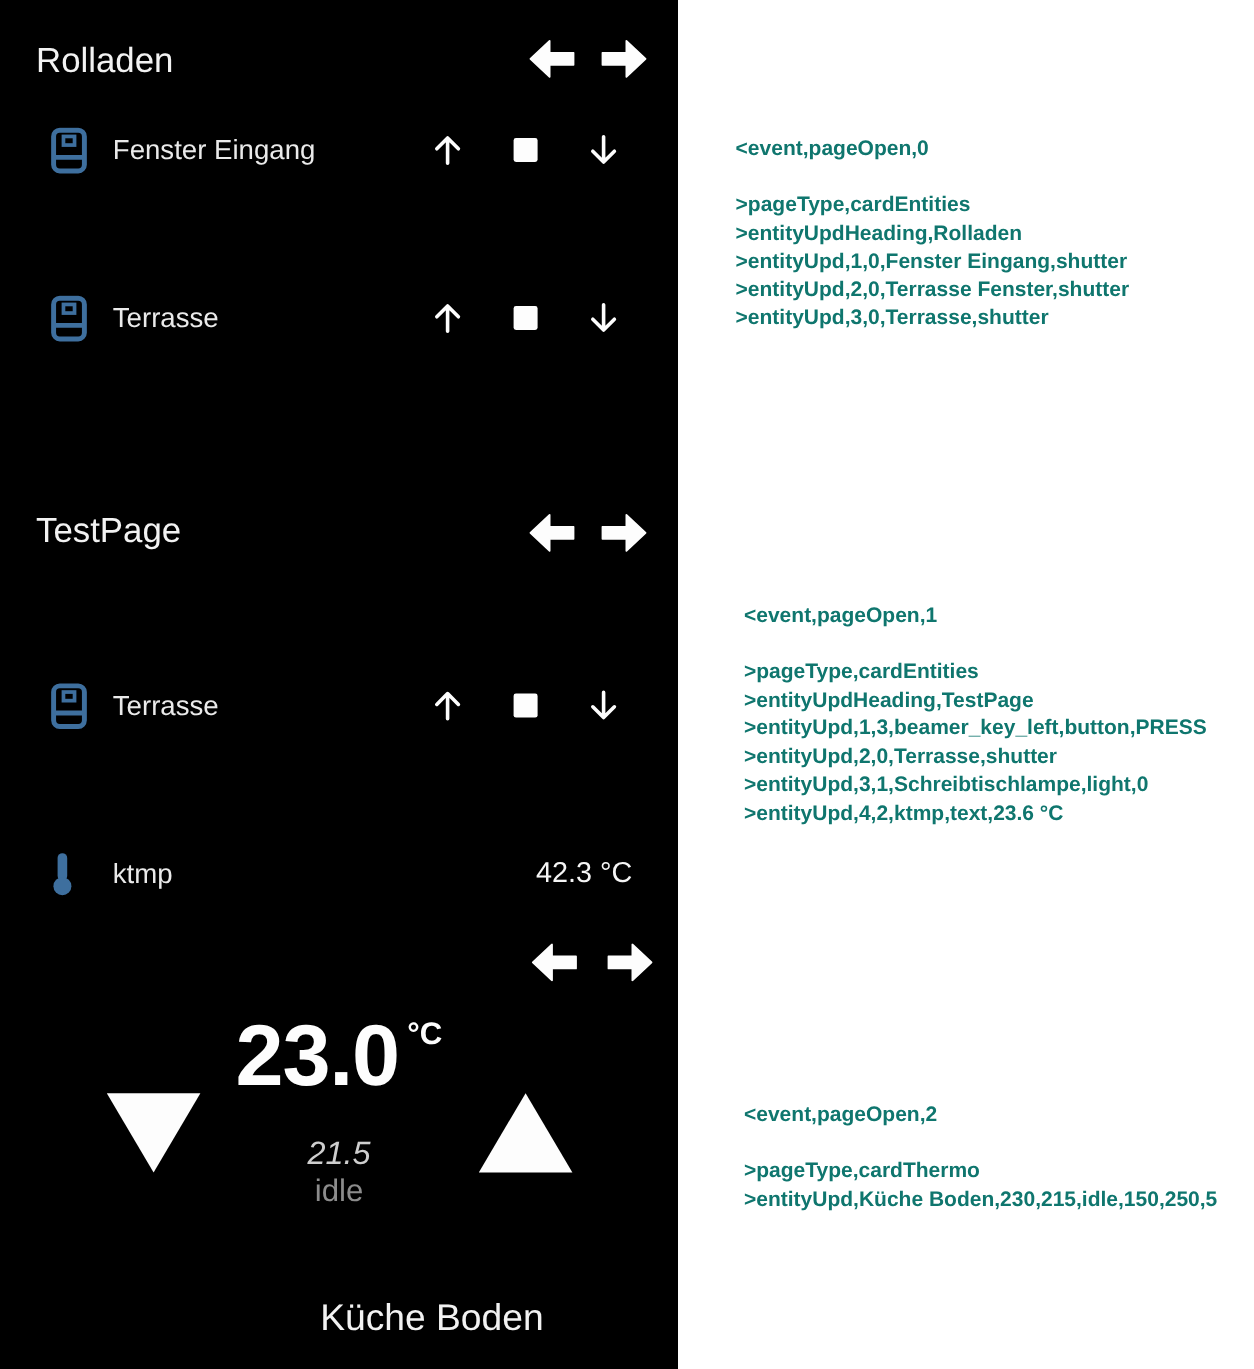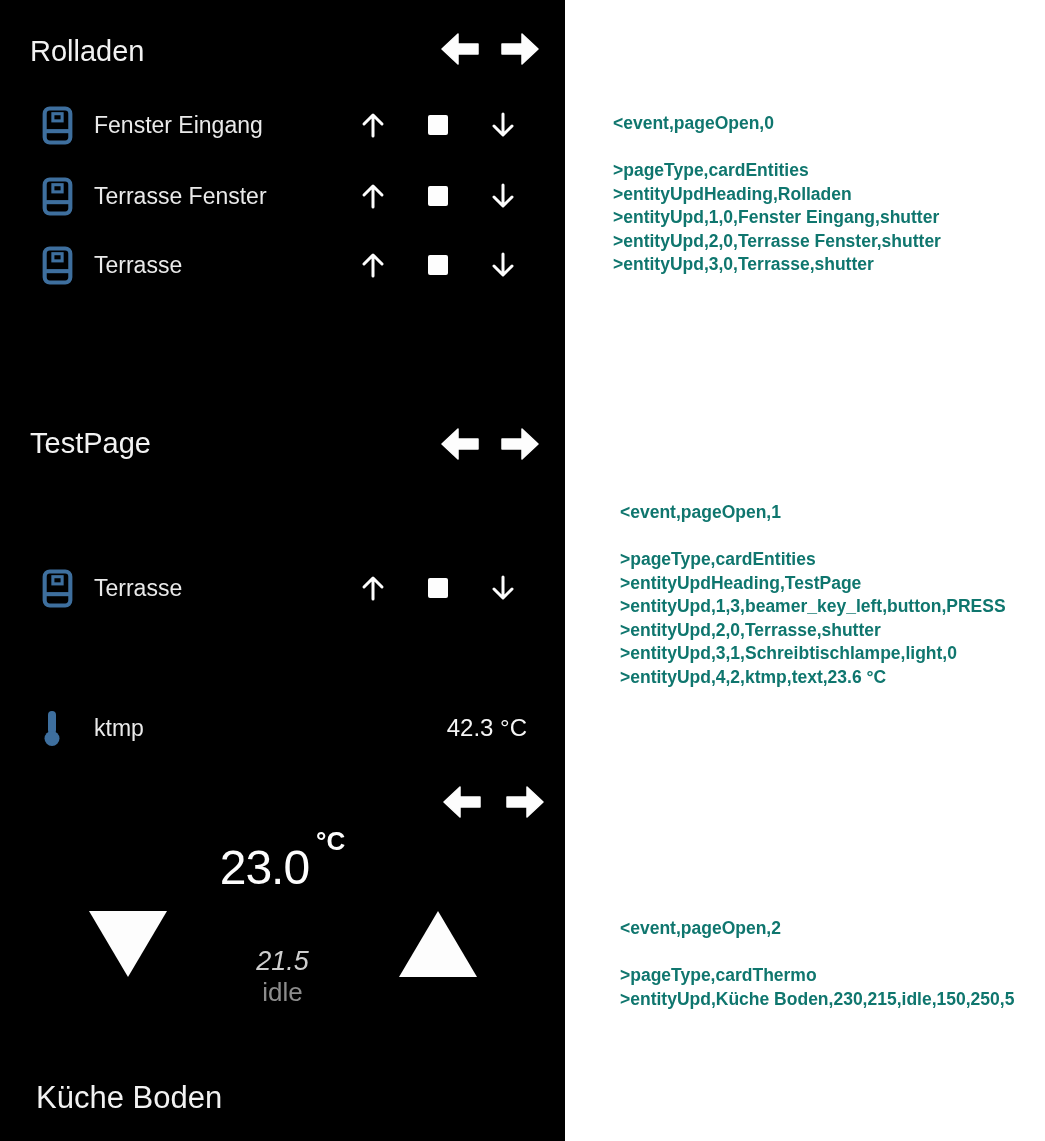--- a/index.html
+++ b/index.html
@@ -25,29 +25,29 @@
          font-size:23px;font-weight:700;color:#259fe0;cursor:pointer;letter-spacing:.5px;}
   .evalue{position:absolute;right:36px;top:50%;transform:translateY(-50%);
           font-size:24px;color:#f5f5f5;white-space:nowrap;}
   .toggle{position:absolute;right:37px;top:50%;transform:translateY(-50%);
           width:56px;height:24px;border-radius:12px;background:#4c4c4c;cursor:pointer;}
   .toggle .knob{position:absolute;left:-2px;top:-4px;width:32px;height:32px;border-radius:50%;
           background:#9a9a9a;}
   
   .thermo-temp{position:absolute;left:0;top:844px;width:565px;text-align:center;color:#fdfdfd;
                line-height:1;white-space:nowrap;}
-  .thermo-temp .big{font-size:48px;font-weight:400;letter-spacing:-1px;}
+  .thermo-temp .big{font-size:72px;font-weight:700;letter-spacing:-1px;}
   .thermo-temp .unit{display:inline-block;font-size:26px;font-weight:700;margin-left:7px;
                transform:translateY(-34px);}
   .thermo-target{position:absolute;left:0;top:946px;width:565px;text-align:center;
                font-size:27px;color:#cecece;font-style:italic;}
   .thermo-state{position:absolute;left:0;top:977px;width:565px;text-align:center;
                font-size:26px;color:#8c8c8c;}
-  .thermo-title{position:absolute;left:0;top:1080px;width:453px;text-align:left;
-               font-size:31px;color:#f2f2f2;padding-left:36px;}
+  .thermo-title{position:absolute;left:0;top:1080px;width:453px;text-align:right;
+               font-size:31px;color:#f2f2f2;}
   .tri{position:absolute;width:80px;height:68px;cursor:pointer;}
   
   .proto{position:absolute;color:#0f766e;font-size:17.5px;font-weight:700;line-height:23.5px;
          white-space:pre-line;width:430px;margin-top:36px;}
   #proto-1{left:613px;top:76px;}
   #proto-2{left:620px;top:465px;}
   #proto-3{left:620px;top:881px;}
 </style>
 </head>
 <body>
@@ -83,43 +83,20 @@
         <span class="ctrl ctrl-stop">
             <span class="stop-sq"></span>
           </span>
         <span class="ctrl ctrl-down">
           <svg width="26" height="28" viewBox="0 0 26 28">
               <path d="M13 3 L13 23 M4 15 L13 24 L22 15" fill="none" stroke="#fdfdfd" stroke-width="3" stroke-linecap="round" stroke-linejoin="round"></path>
             </svg>
         </span>
       </div>
 
-      <div class="row" style="top:168px;">
-        <span class="eicon">
-          <svg width="31" height="39" viewBox="0 0 30 38">
-              <rect x="2.5" y="2.5" width="25" height="33" rx="5" fill="none" stroke="#3e6f9e" stroke-width="4"></rect>
-              <rect x="10.5" y="7.5" width="9" height="7" fill="none" stroke="#3e6f9e" stroke-width="3"></rect>
-              <line x1="3" y1="24.5" x2="27" y2="24.5" stroke="#3e6f9e" stroke-width="4"></line>
-            </svg>
-        </span>
-        <span class="elabel">Terrasse Fenster</span>
-        <span class="ctrl ctrl-up">
-          <svg width="26" height="28" viewBox="0 0 26 28">
-              <path d="M13 25 L13 5 M4 13 L13 4 L22 13" fill="none" stroke="#fdfdfd" stroke-width="3" stroke-linecap="round" stroke-linejoin="round"></path>
-            </svg>
-        </span>
-        <span class="ctrl ctrl-stop">
-            <span class="stop-sq"></span>
-          </span>
-        <span class="ctrl ctrl-down">
-          <svg width="26" height="28" viewBox="0 0 26 28">
-              <path d="M13 3 L13 23 M4 15 L13 24 L22 15" fill="none" stroke="#fdfdfd" stroke-width="3" stroke-linecap="round" stroke-linejoin="round"></path>
-            </svg>
-        </span>
-      </div>
 
       <div class="row" style="top:237px;">
         <span class="eicon">
           <svg width="31" height="39" viewBox="0 0 30 38">
               <rect x="2.5" y="2.5" width="25" height="33" rx="5" fill="none" stroke="#3e6f9e" stroke-width="4"></rect>
               <rect x="10.5" y="7.5" width="9" height="7" fill="none" stroke="#3e6f9e" stroke-width="3"></rect>
               <line x1="3" y1="24.5" x2="27" y2="24.5" stroke="#3e6f9e" stroke-width="4"></line>
             </svg>
         </span>
         <span class="elabel">Terrasse</span>

